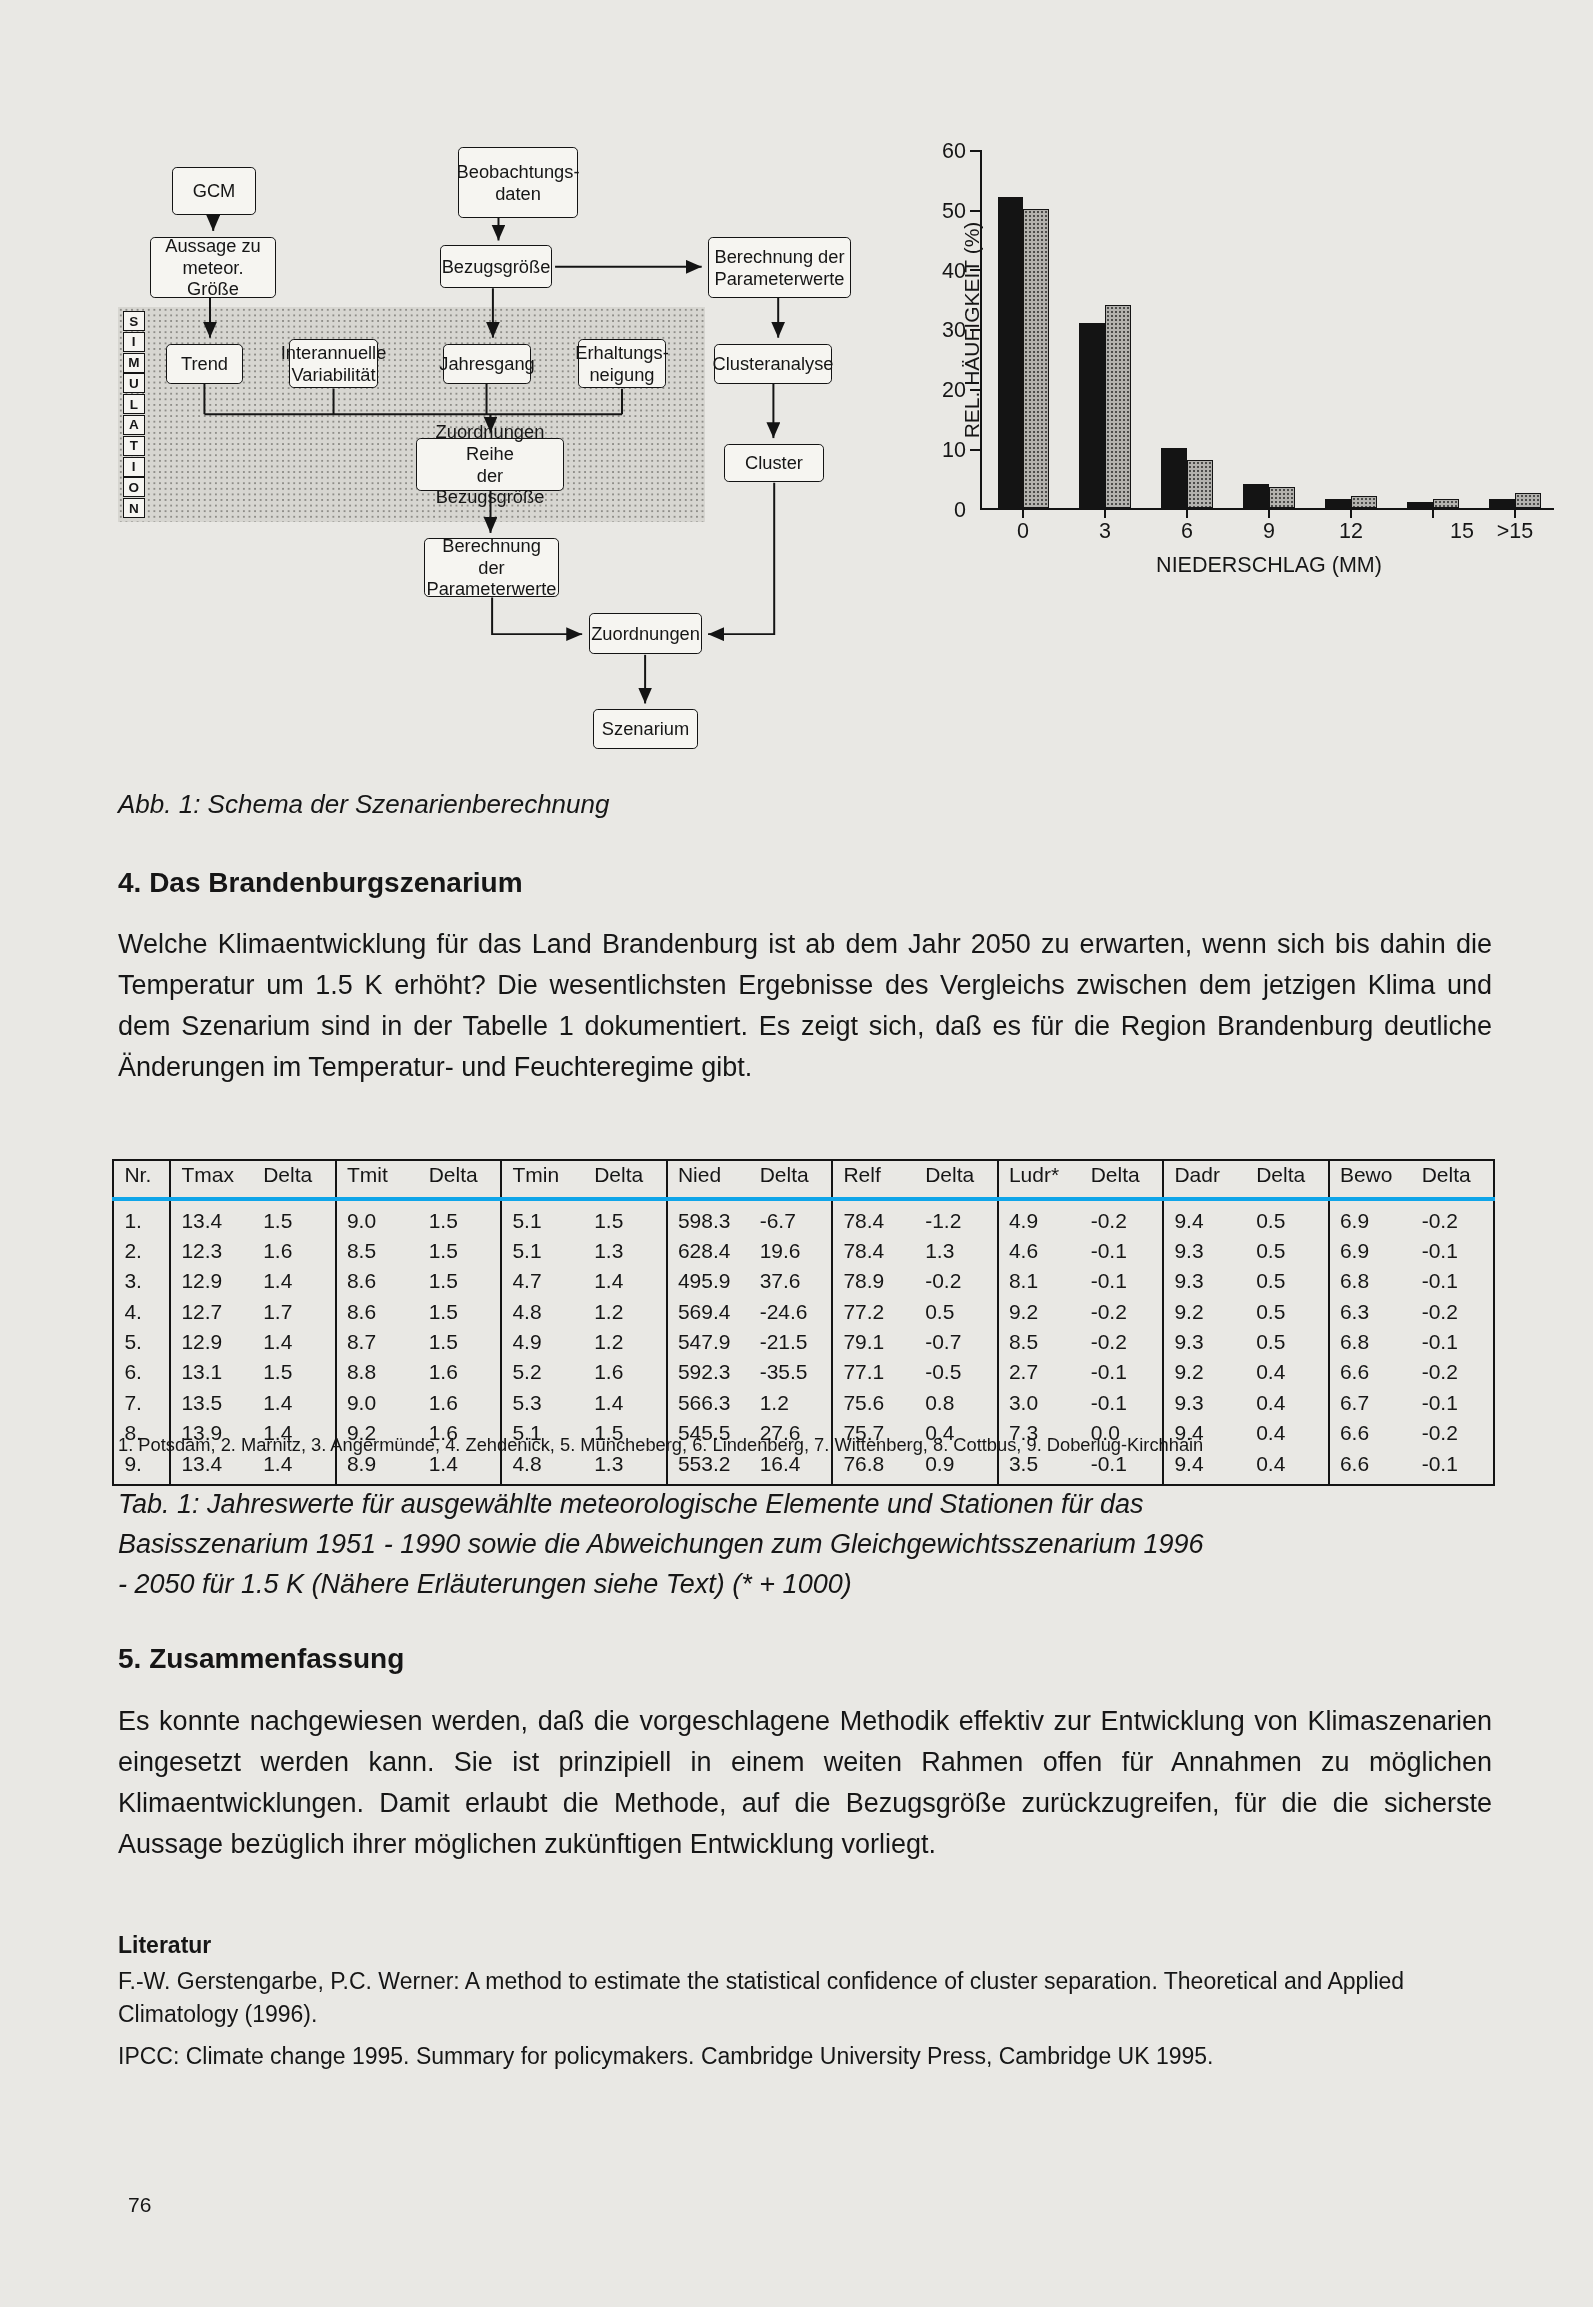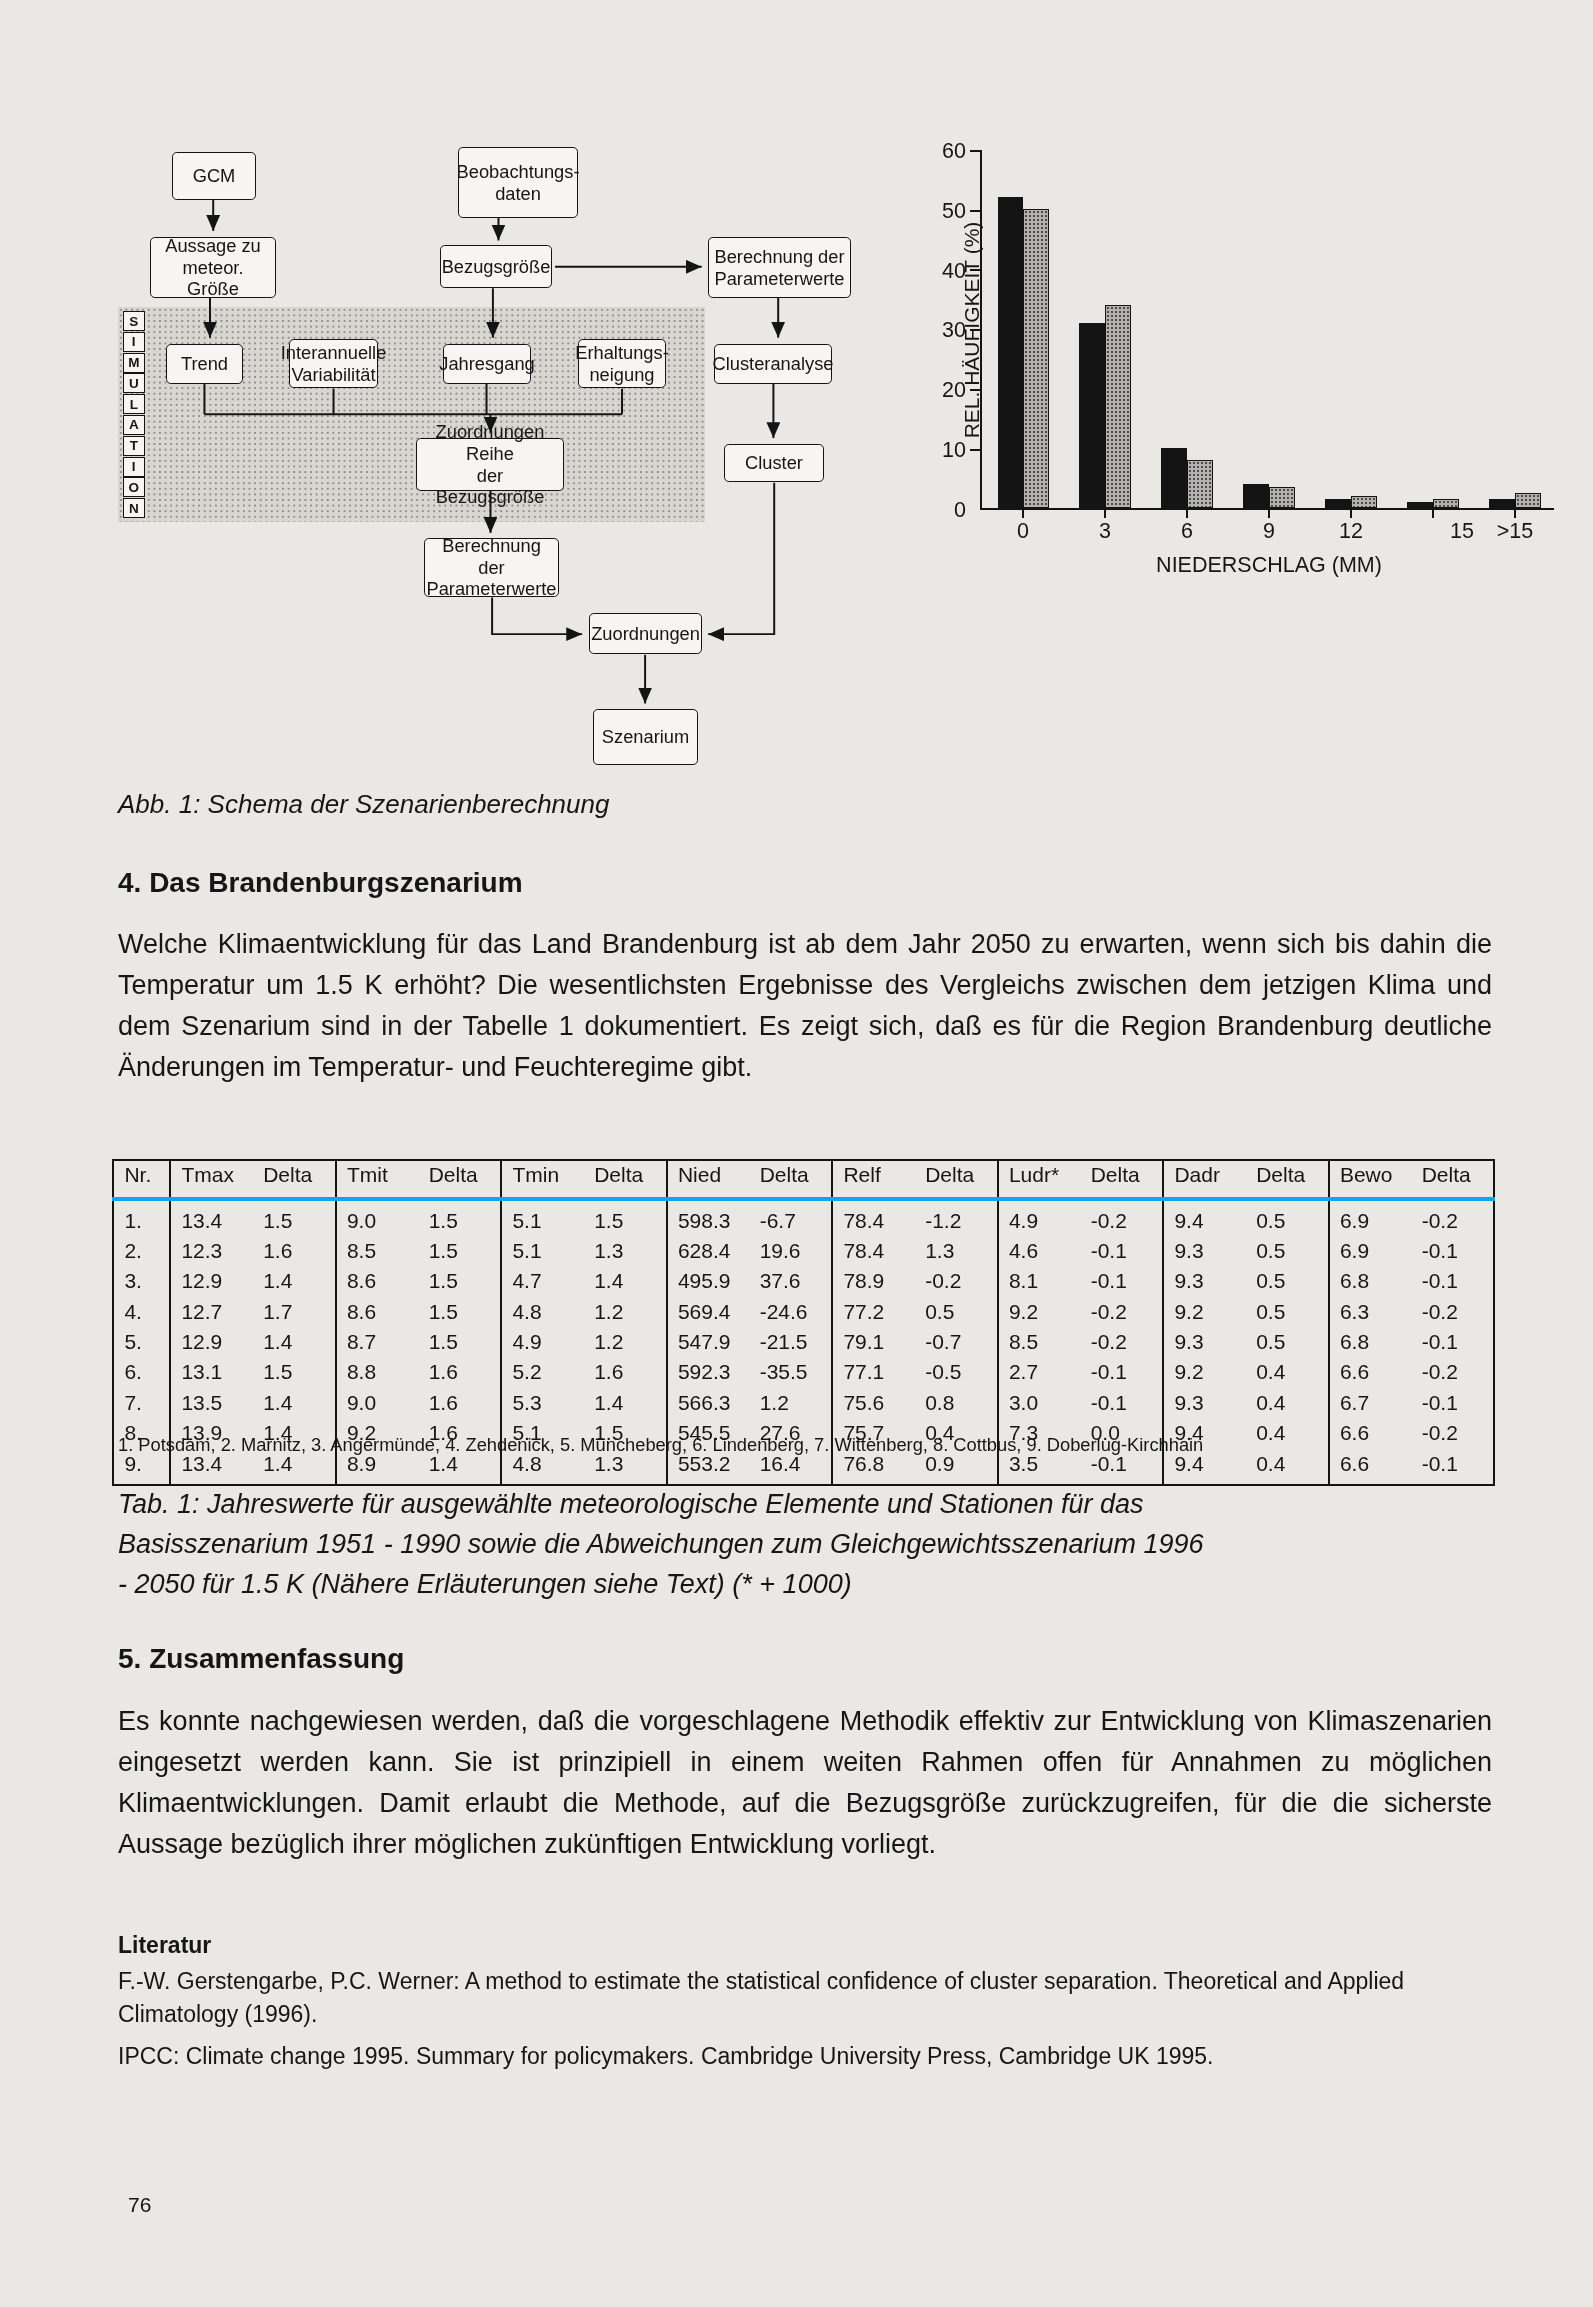--- a/index.html
+++ b/index.html
@@ -179,42 +179,42 @@
         <div class="sim-letter">M</div>
         <div class="sim-letter">U</div>
         <div class="sim-letter">L</div>
         <div class="sim-letter">A</div>
         <div class="sim-letter">T</div>
         <div class="sim-letter">I</div>
         <div class="sim-letter">O</div>
         <div class="sim-letter">N</div>
       </div>
 
-    <div class="fc-box" style="left:60px;top:9px;width:84px;height:48px">GCM</div>
+    <div class="fc-box" style="left:60px;top:24px;width:84px;height:48px">GCM</div>
     <div class="fc-box" style="left:346px;top:4px;width:120px;height:71px">Beobachtungs-
 daten</div>
     <div class="fc-box" style="left:38px;top:94px;width:126px;height:61px">Aussage zu
 meteor. Größe</div>
     <div class="fc-box" style="left:328px;top:102px;width:112px;height:43px">Bezugsgröße</div>
     <div class="fc-box" style="left:596px;top:94px;width:143px;height:61px">Berechnung der
 Parameterwerte</div>
     <div class="fc-box" style="left:54px;top:201px;width:77px;height:40px">Trend</div>
     <div class="fc-box" style="left:177px;top:196px;width:89px;height:49px">Interannuelle
 Variabilität</div>
     <div class="fc-box" style="left:331px;top:201px;width:88px;height:40px">Jahresgang</div>
     <div class="fc-box" style="left:466px;top:196px;width:88px;height:49px">Erhaltungs-
 neigung</div>
     <div class="fc-box" style="left:602px;top:201px;width:118px;height:40px">Clusteranalyse</div>
     <div class="fc-box" style="left:304px;top:295px;width:148px;height:53px">Zuordnungen Reihe
 der Bezugsgröße</div>
     <div class="fc-box" style="left:612px;top:301px;width:100px;height:38px">Cluster</div>
     <div class="fc-box" style="left:312px;top:395px;width:135px;height:59px">Berechnung der
 Parameterwerte</div>
     <div class="fc-box" style="left:477px;top:470px;width:113px;height:41px">Zuordnungen</div>
-    <div class="fc-box" style="left:481px;top:566px;width:105px;height:56px">Szenarium</div>
+    <div class="fc-box" style="left:481px;top:566px;width:105px;height:40px">Szenarium</div>
   </div>
 
   <div class="fc-caption">Abb. 1: Schema der Szenarienberechnung</div>
 
   <div class="chart-area" id="chart-plot">
     <div class="chart-ylabel">REL. HÄUFIGKEIT (%)</div>
     <div class="chart-xlabel">NIEDERSCHLAG (MM)</div>
   <div class="ytick-label" style="top: 347px;">0</div>
       <div class="ytick-label" style="top: 287px;">10</div>
       <div class="ytick-mark" style="top: 298px;"></div>

